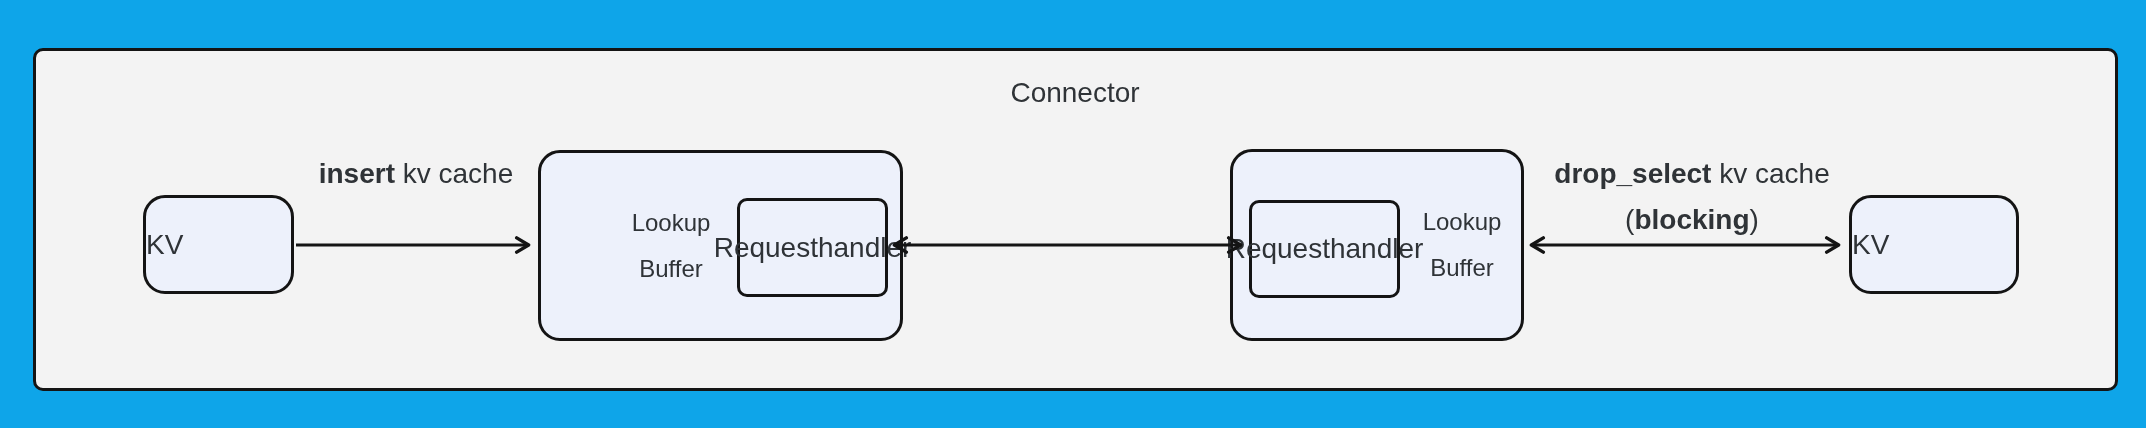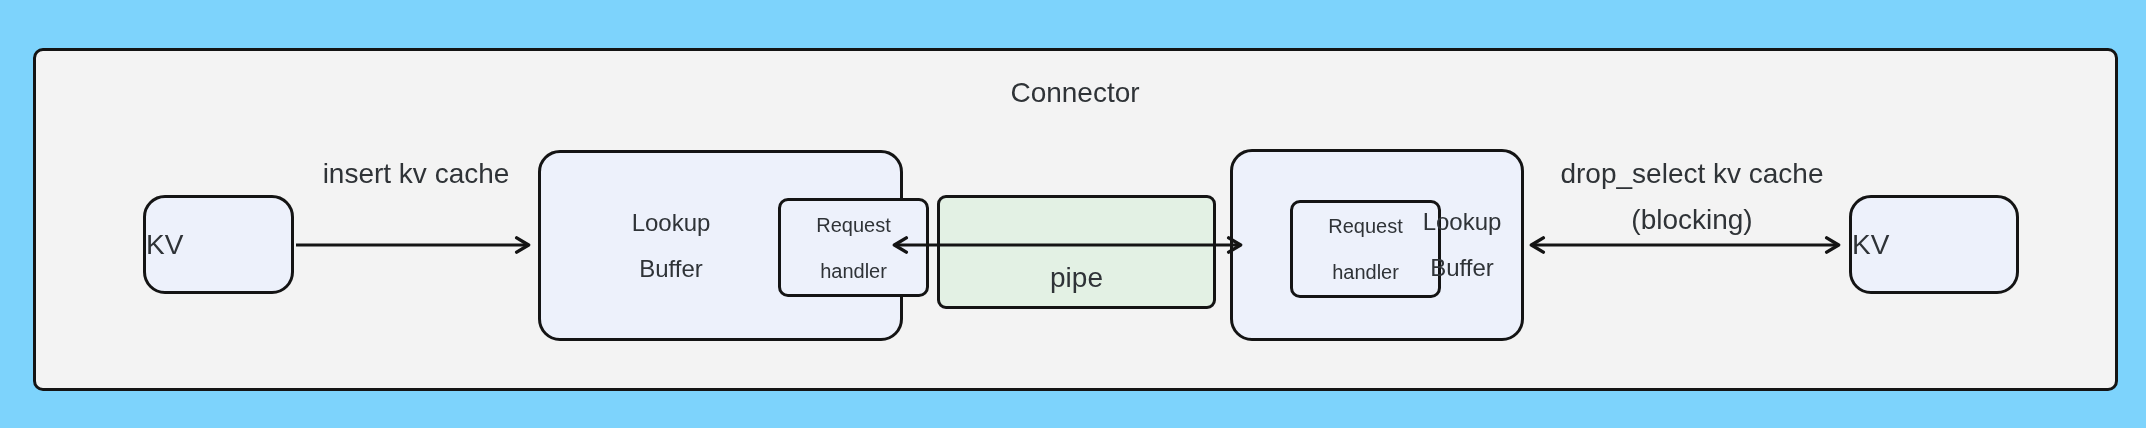--- a/index.html
+++ b/index.html
@@ -1,21 +1,21 @@
 <!DOCTYPE html>
 <html style="--container-fill: #f3f3f3; --node-fill: #edf1fb; --pipe-fill: #e3f1e4; --border: #141414; --text: #2f3337;"><head>
 <meta charset="utf-8">
 <style>
   * { box-sizing: border-box; margin: 0; padding: 0; }
   html, body { background: #ffffff; }
   .canvas {
     position: relative;
     width: 2146px;
     height: 428px;
-    background: #7dd3fc;
+    background: #0ea5e9;
     font-family: "Liberation Sans", "DejaVu Sans", sans-serif;
     color: var(--text, #2f3337);
     overflow: hidden;
   }
   .outer {
     position: absolute;
     left: 33px; top: 48px;
     width: 2085px; height: 343px;
     background: var(--container-fill, #f3f3f3);
     border: 3px solid var(--border, #141414);
@@ -58,28 +58,26 @@
     white-space: nowrap;
   }
   .lb1 .lb-label { left: 130px; }
   .lb2 .lb-label { left: 229px; }
   .rh {
     position: absolute;
     background: var(--node-fill, #edf1fb);
     border: 3px solid var(--border, #141414);
     border-radius: 10px;
     display: flex;
-    flex-direction: column;
     align-items: center;
     justify-content: center;
-    font-size: 20px;
+    font-size: 28px;
     line-height: 46px;
     text-align: center;
     white-space: nowrap;
-    margin-left: 41px;
   }
   .rh1 { left: 196px; top: 45px; width: 151px; height: 99px; }
   .rh2 { left: 16px; top: 48px; width: 151px; height: 98px; }
   .pipe {
     position: absolute;
     left: 937px; top: 195px;
     width: 279px; height: 114px;
     background: var(--pipe-fill, #e3f1e4);
     border: 3px solid var(--border, #141414);
     border-radius: 9px;
@@ -96,21 +94,21 @@
     top: 151px;
     transform: translateX(-50%);
     text-align: center;
     font-size: 28px;
     line-height: 46px;
     white-space: nowrap;
     color: var(--text, #2f3337);
   }
   .edge-label-insert { left: 416px; }
   .edge-label-drop { left: 1692px; }
-  .edge-label b { font-weight: normal; }
+  .edge-label b { font-weight: bold; }
   .arrows {
     position: absolute;
     left: 0; top: 0;
     pointer-events: none;
   }
   .arrows line { stroke: var(--border, #141414); stroke-width: 3px; }
   .arrows .ah { stroke: var(--border, #141414); fill: none; }
 </style>
 </head>
 <body>
@@ -133,23 +131,20 @@
     <div class="lb-label">
       <div>Lookup</div>
       <div>Buffer</div>
     </div>
     <div class="rh rh1">
       <span>Request</span>
       <span>handler</span>
     </div>
   </div>
 
-  <div class="pipe">
-    <div class="pipe-label">pipe</div>
-  </div>
 
   <div class="node lb lb2">
     <div class="rh rh2">
       <span>Request</span>
       <span>handler</span>
     </div>
     <div class="lb-label">
       <div>Lookup</div>
       <div>Buffer</div>
     </div>

